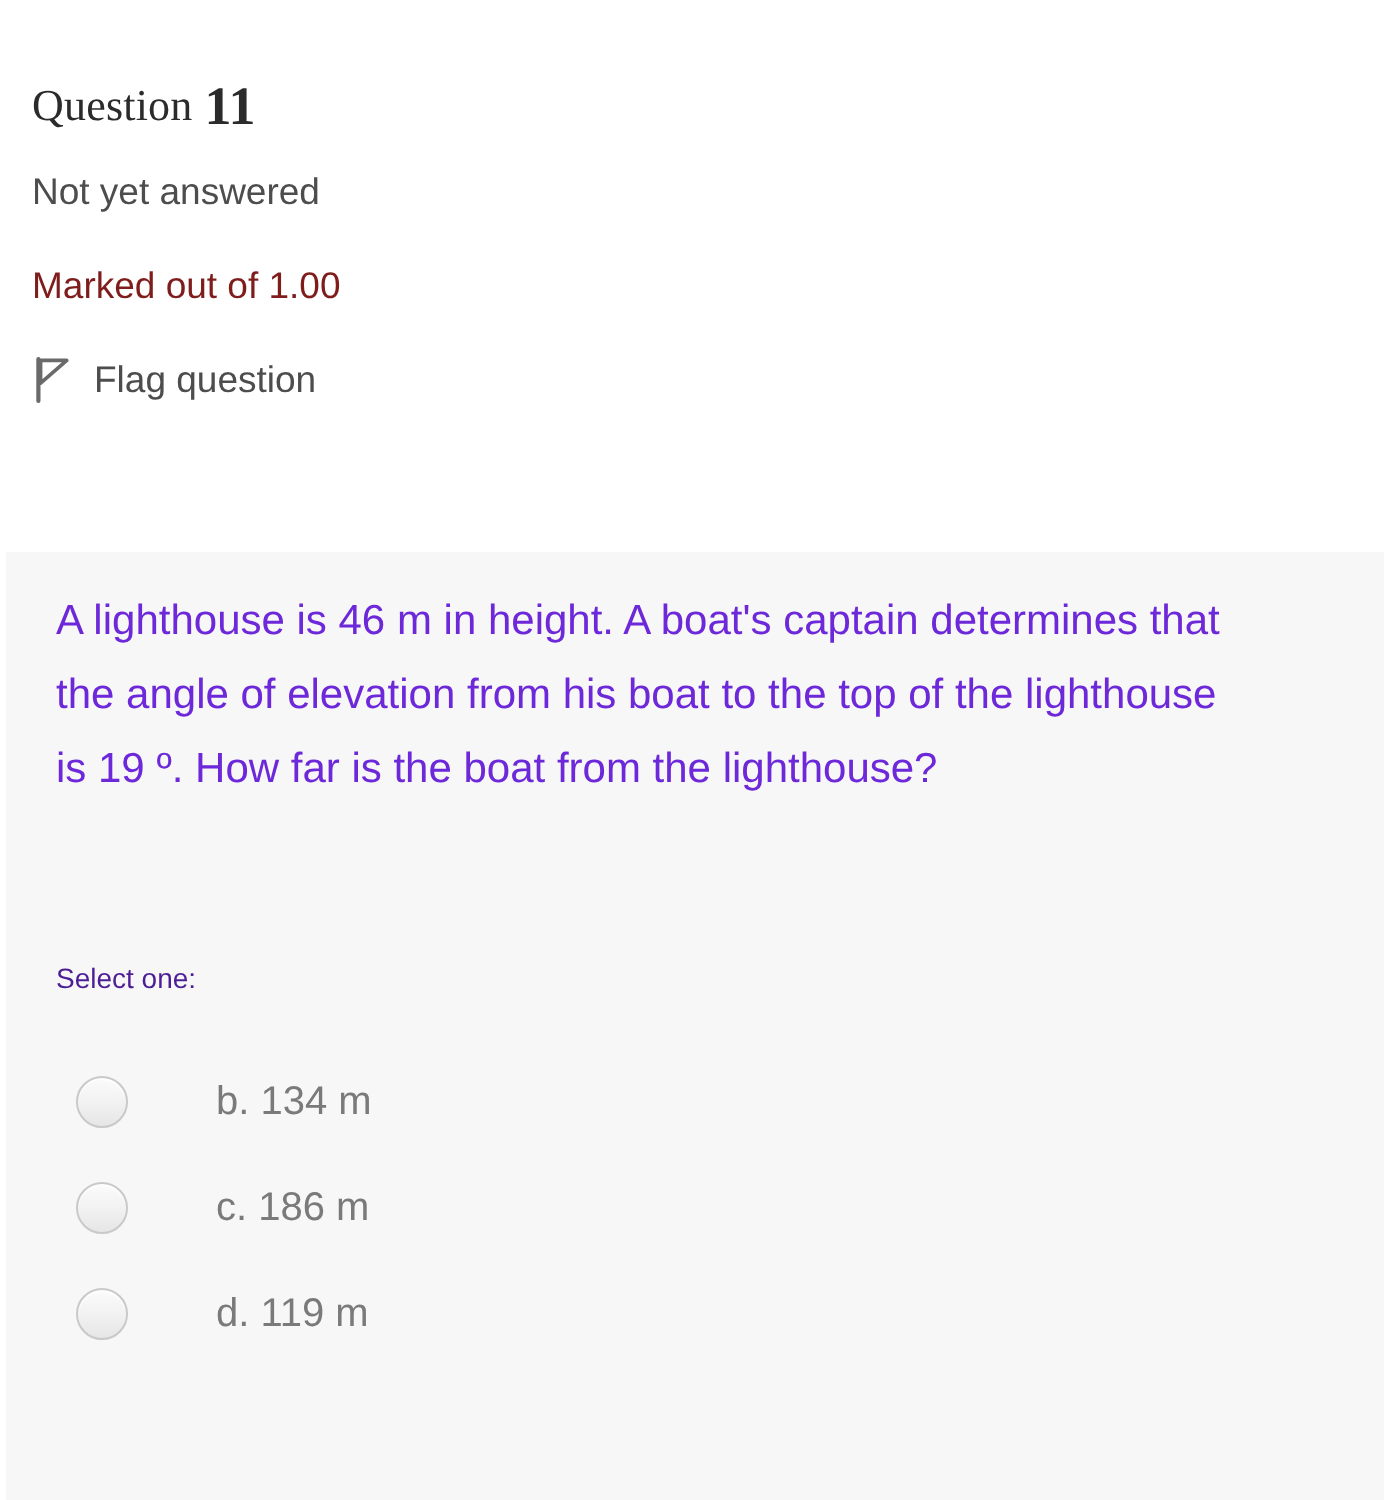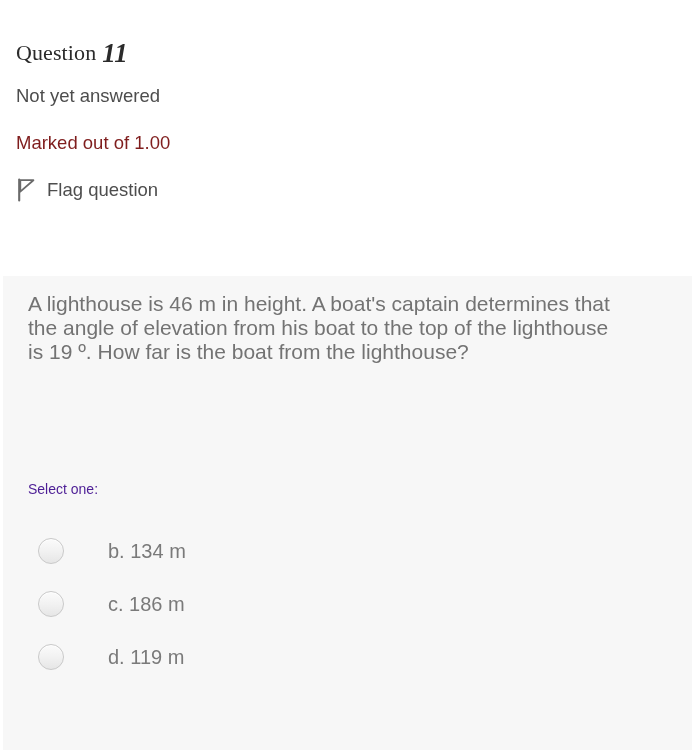--- a/index.html
+++ b/index.html
@@ -39,21 +39,20 @@
     font-weight: 400;
     letter-spacing: 0.1px;
     margin-top: 40px;
   }
   .q-title .q-num {
     font-size: 27px;
     font-weight: 700;
     margin-left: 6px;
     position: relative;
     top: 2px;
-    font-style: italic;
   }
 
   .q-state {
     position: absolute;
     left: 16px;
     top: 85px;
     font-size: 18.5px;
     color: #4d4d4d;
     line-height: 1.2;
     white-space: nowrap;
@@ -103,22 +102,22 @@
     background: #f7f7f7;
     box-sizing: border-box;
   }
 
   .q-text {
     position: absolute;
     left: 25px;
     top: 16px;
     width: 600px;
     font-size: 21px;
-    line-height: 24px;
-    color: #737373;
+    line-height: 37px;
+    color: #6d28d9;
     white-space: pre-wrap;
   }
 
   .answers-intro {
     position: absolute;
     left: 25px;
     top: 205px;
     font-size: 14px;
     color: #4c1d95;
     line-height: 1.2;

